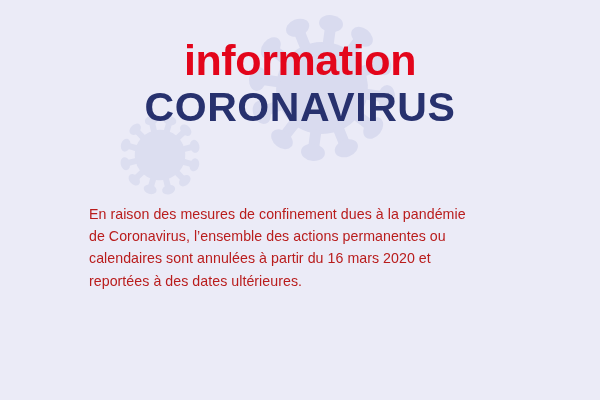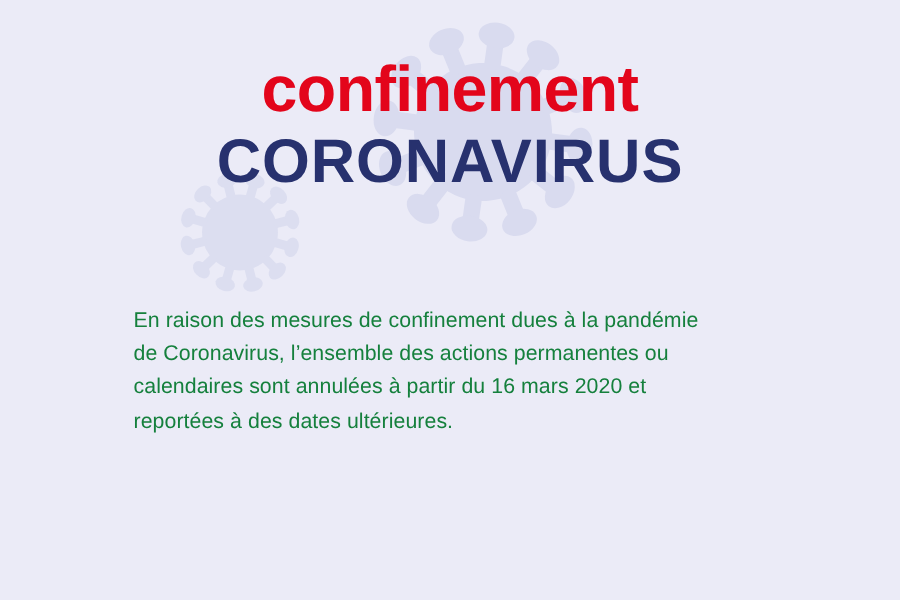--- a/index.html
+++ b/index.html
@@ -65,21 +65,21 @@
     position: absolute;
     left: 89px;
     top: 203px;
     width: 392px;
   }
 
   #notice-body p {
     margin: 0;
     font-size: 14.2px;
     line-height: 22.2px;
-    color: #15803d;
+    color: #b91c1c;
     letter-spacing: 0.05px;
   }
 </style>
 </head>
 <body>
 
 <div id="banner">
 
   <svg id="watermark-layer" viewBox="0 0 600 400" width="600" height="400" aria-hidden="true">
     <defs>
@@ -138,21 +138,21 @@
         </g>
       </g>
     </defs>
 
     <use href="#virus-particle" x="0" y="0" transform="translate(322,88) rotate(8)" fill="#d9dbef"></use>
 
     <use href="#virus-particle" x="0" y="0" transform="translate(160,155) rotate(-14) scale(0.55)" fill="#dcdef0"></use>
   </svg>
 
   <div id="headline">
-    <span id="title-line-1">confinement</span>
+    <span id="title-line-1">information</span>
     <span id="title-line-2">CORONAVIRUS</span>
   </div>
 
   <div id="notice-body">
     <p>En raison des mesures de confinement dues à la pandémie de Coronavirus, l’ensemble des actions permanentes ou calendaires sont annulées à partir du 16 mars 2020 et reportées à des dates ultérieures.</p>
   </div>
 
 </div>
 
 </body></html>

